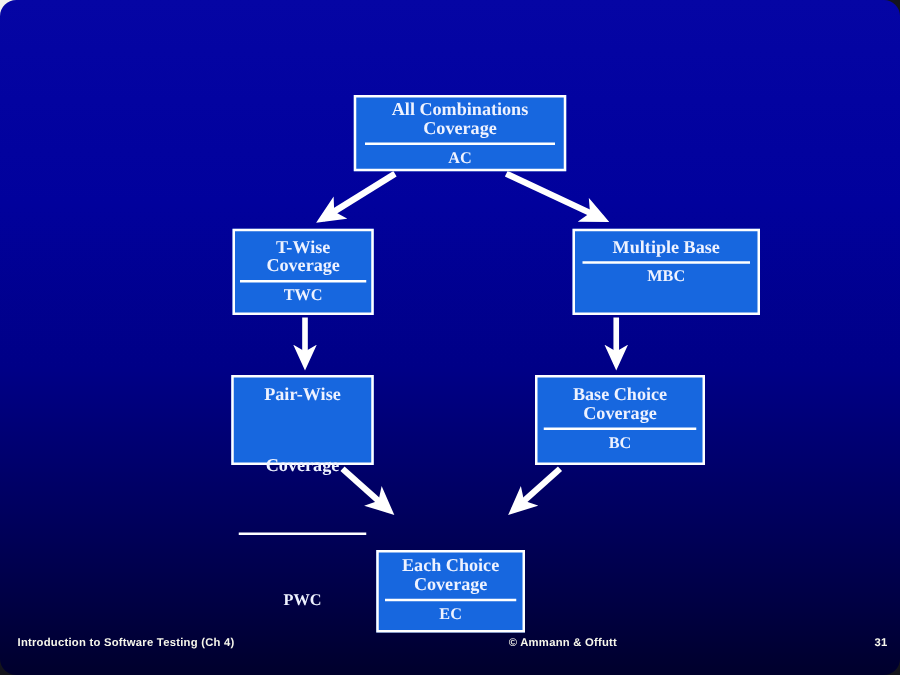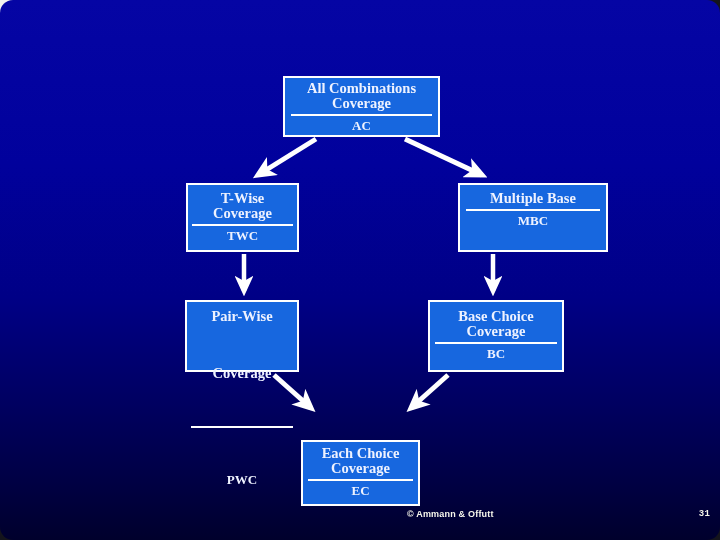--- a/index.html
+++ b/index.html
@@ -33,36 +33,36 @@
     box-sizing:border-box;
     display:flex;flex-direction:column;align-items:center;justify-content:flex-start;
     color:#eef2ff;
     font-family:"Liberation Serif", serif;
     font-weight:bold;
     text-align:center;
   }
   .nline{font-size:14.5px;line-height:15px;white-space:nowrap;}
   .sep{width:92%;border-top:2px solid #ffffff;margin:3px 0 1px 0;}
   .acr{font-size:13px;line-height:17px;}
-  .box.ac {left:283px;top:76px; width:157px;height:61px;padding-top:3px;}
+  .box.ac {left:283px;top:76px; width:170px;height:61px;padding-top:3px;}
   .box.twc{left:186px;top:183px;width:113px;height:69px;padding-top:6px;align-items:center;}
   .box.mbc{left:423px;top:183px;width:150px;height:69px;padding-top:6px;margin-left:35px;}
   .box.pwc{left:185px;top:300px;width:114px;height:72px;padding-top:7px;gap:42px;}
   .box.bc {left:428px;top:300px;width:136px;height:72px;padding-top:7px;}
   .box.ec {left:301px;top:440px;width:119px;height:66px;padding-top:4px;}
   .arrows{position:absolute;left:0;top:0;width:720px;height:540px;pointer-events:none;}
   .footer{
     position:absolute;
     font-family:"Liberation Sans", sans-serif;
     font-weight:bold;font-size:9px;line-height:10px;
     color:#f7f7ec;letter-spacing:0.2px;
   }
   .footer.left{left:14px;top:509px;}
   .footer.center{left:407px;top:509px;}
-  .footer.page{right:10px;top:509px;text-align:right;font-family:Liberation Mono, monospace;}
+  .footer.page{right:10px;top:509px;text-align:right;}
 </style>
 </head>
 <body>
 
 <div class="corner-white"></div>
 
 <div class="slide">
 
 
   <svg class="arrows" viewBox="0 0 720 540">
@@ -113,16 +113,17 @@
     <div class="acr">BC</div>
   </div>
 
   <div class="box ec">
     <div class="nline">Each Choice</div>
     <div class="nline">Coverage</div>
     <div class="sep"></div>
     <div class="acr">EC</div>
   </div>
 
+  <div class="footer left">Introduction to Software Testing  (Ch 4)</div>
   <div class="footer center">© Ammann &amp; Offutt</div>
   <div class="footer page">31</div>
 
 </div>
 
 </body></html>

